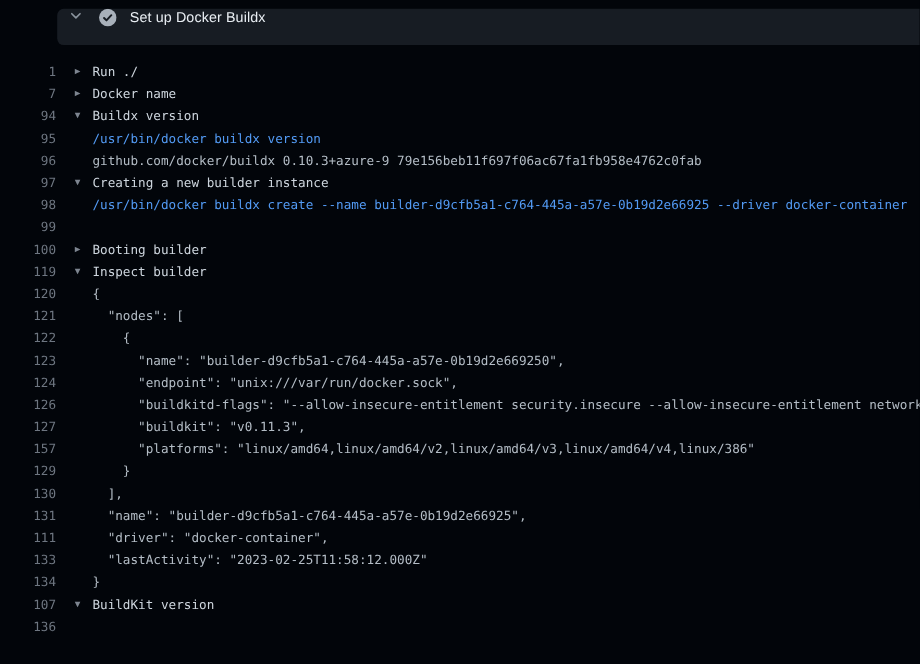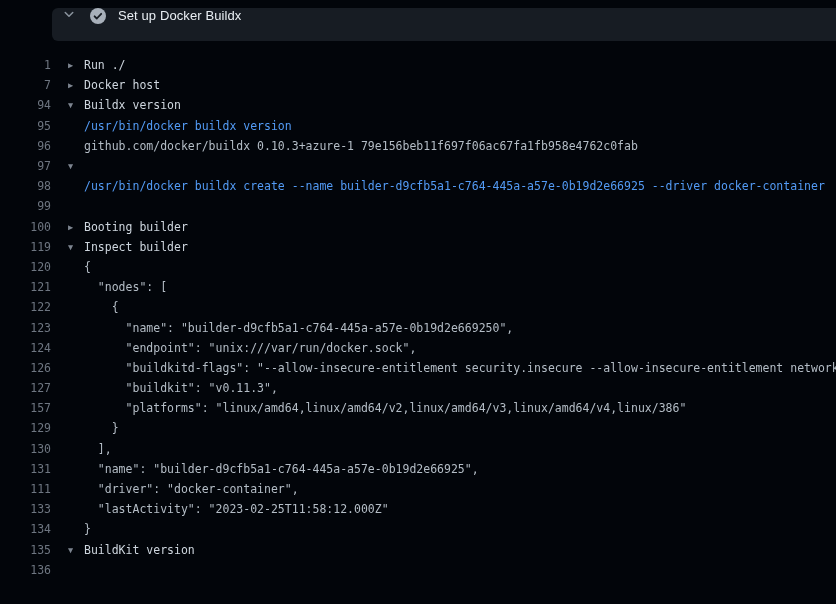--- a/index.html
+++ b/index.html
@@ -85,39 +85,39 @@
       <circle cx="8" cy="8" r="8" fill="#a8b0ba"></circle>
       <path d="M4.6 8.3l2.2 2.2 4.4-4.7" stroke="#171c23" stroke-width="1.8" fill="none" stroke-linecap="round" stroke-linejoin="round"></path>
     </svg>
   </span>
   <span class="step-title">Set up Docker Buildx</span>
 </div>
 
 <div class="log-area">
   <div id="log-rows">
       <div class="log-row is-group"><span class="num">1</span><span class="arrow">▶</span><span class="text group">Run ./</span></div>
-      <div class="log-row is-group"><span class="num">7</span><span class="arrow">▶</span><span class="text group">Docker host</span></div>
+      <div class="log-row is-group"><span class="num">7</span><span class="arrow">▶</span><span class="text group">Docker name</span></div>
       <div class="log-row is-group"><span class="num">94</span><span class="arrow">▼</span><span class="text group">Buildx version</span></div>
       <div class="log-row"><span class="num">95</span><span class="arrow"></span><span class="text command">/usr/bin/docker buildx version</span></div>
-      <div class="log-row"><span class="num">96</span><span class="arrow"></span><span class="text output">github.com/docker/buildx 0.10.3+azure-1 79e156beb11f697f06ac67fa1fb958e4762c0fab</span></div>
-      <div class="log-row is-group"><span class="num">97</span><span class="arrow">▼</span></div>
+      <div class="log-row"><span class="num">96</span><span class="arrow"></span><span class="text output">github.com/docker/buildx 0.10.3+azure-9 79e156beb11f697f06ac67fa1fb958e4762c0fab</span></div>
+      <div class="log-row is-group"><span class="num">97</span><span class="arrow">▼</span><span class="text group">Creating a new builder instance</span></div>
       <div class="log-row"><span class="num">98</span><span class="arrow"></span><span class="text command">/usr/bin/docker buildx create --name builder-d9cfb5a1-c764-445a-a57e-0b19d2e66925 --driver docker-container</span></div>
       <div class="log-row"><span class="num">99</span><span class="arrow"></span></div>
       <div class="log-row is-group"><span class="num">100</span><span class="arrow">▶</span><span class="text group">Booting builder</span></div>
       <div class="log-row is-group"><span class="num">119</span><span class="arrow">▼</span><span class="text group">Inspect builder</span></div>
       <div class="log-row"><span class="num">120</span><span class="arrow"></span><span class="text output">{</span></div>
       <div class="log-row"><span class="num">121</span><span class="arrow"></span><span class="text output">  "nodes": [</span></div>
       <div class="log-row"><span class="num">122</span><span class="arrow"></span><span class="text output">    {</span></div>
       <div class="log-row"><span class="num">123</span><span class="arrow"></span><span class="text output">      "name": "builder-d9cfb5a1-c764-445a-a57e-0b19d2e669250",</span></div>
       <div class="log-row"><span class="num">124</span><span class="arrow"></span><span class="text output">      "endpoint": "unix:///var/run/docker.sock",</span></div>
       <div class="log-row"><span class="num">126</span><span class="arrow"></span><span class="text output">      "buildkitd-flags": "--allow-insecure-entitlement security.insecure --allow-insecure-entitlement network.host",</span></div>
       <div class="log-row"><span class="num">127</span><span class="arrow"></span><span class="text output">      "buildkit": "v0.11.3",</span></div>
       <div class="log-row"><span class="num">157</span><span class="arrow"></span><span class="text output">      "platforms": "linux/amd64,linux/amd64/v2,linux/amd64/v3,linux/amd64/v4,linux/386"</span></div>
       <div class="log-row"><span class="num">129</span><span class="arrow"></span><span class="text output">    }</span></div>
       <div class="log-row"><span class="num">130</span><span class="arrow"></span><span class="text output">  ],</span></div>
       <div class="log-row"><span class="num">131</span><span class="arrow"></span><span class="text output">  "name": "builder-d9cfb5a1-c764-445a-a57e-0b19d2e66925",</span></div>
       <div class="log-row"><span class="num">111</span><span class="arrow"></span><span class="text output">  "driver": "docker-container",</span></div>
       <div class="log-row"><span class="num">133</span><span class="arrow"></span><span class="text output">  "lastActivity": "2023-02-25T11:58:12.000Z"</span></div>
       <div class="log-row"><span class="num">134</span><span class="arrow"></span><span class="text output">}</span></div>
-      <div class="log-row is-group"><span class="num">135</span><span class="arrow">▼</span><span class="text group">BuildKit version</span></div>
+      <div class="log-row is-group"><span class="num">107</span><span class="arrow">▼</span><span class="text group">BuildKit version</span></div>
       <div class="log-row"><span class="num">136</span><span class="arrow"></span></div>
     </div>
 </div>
 
 </body></html>

